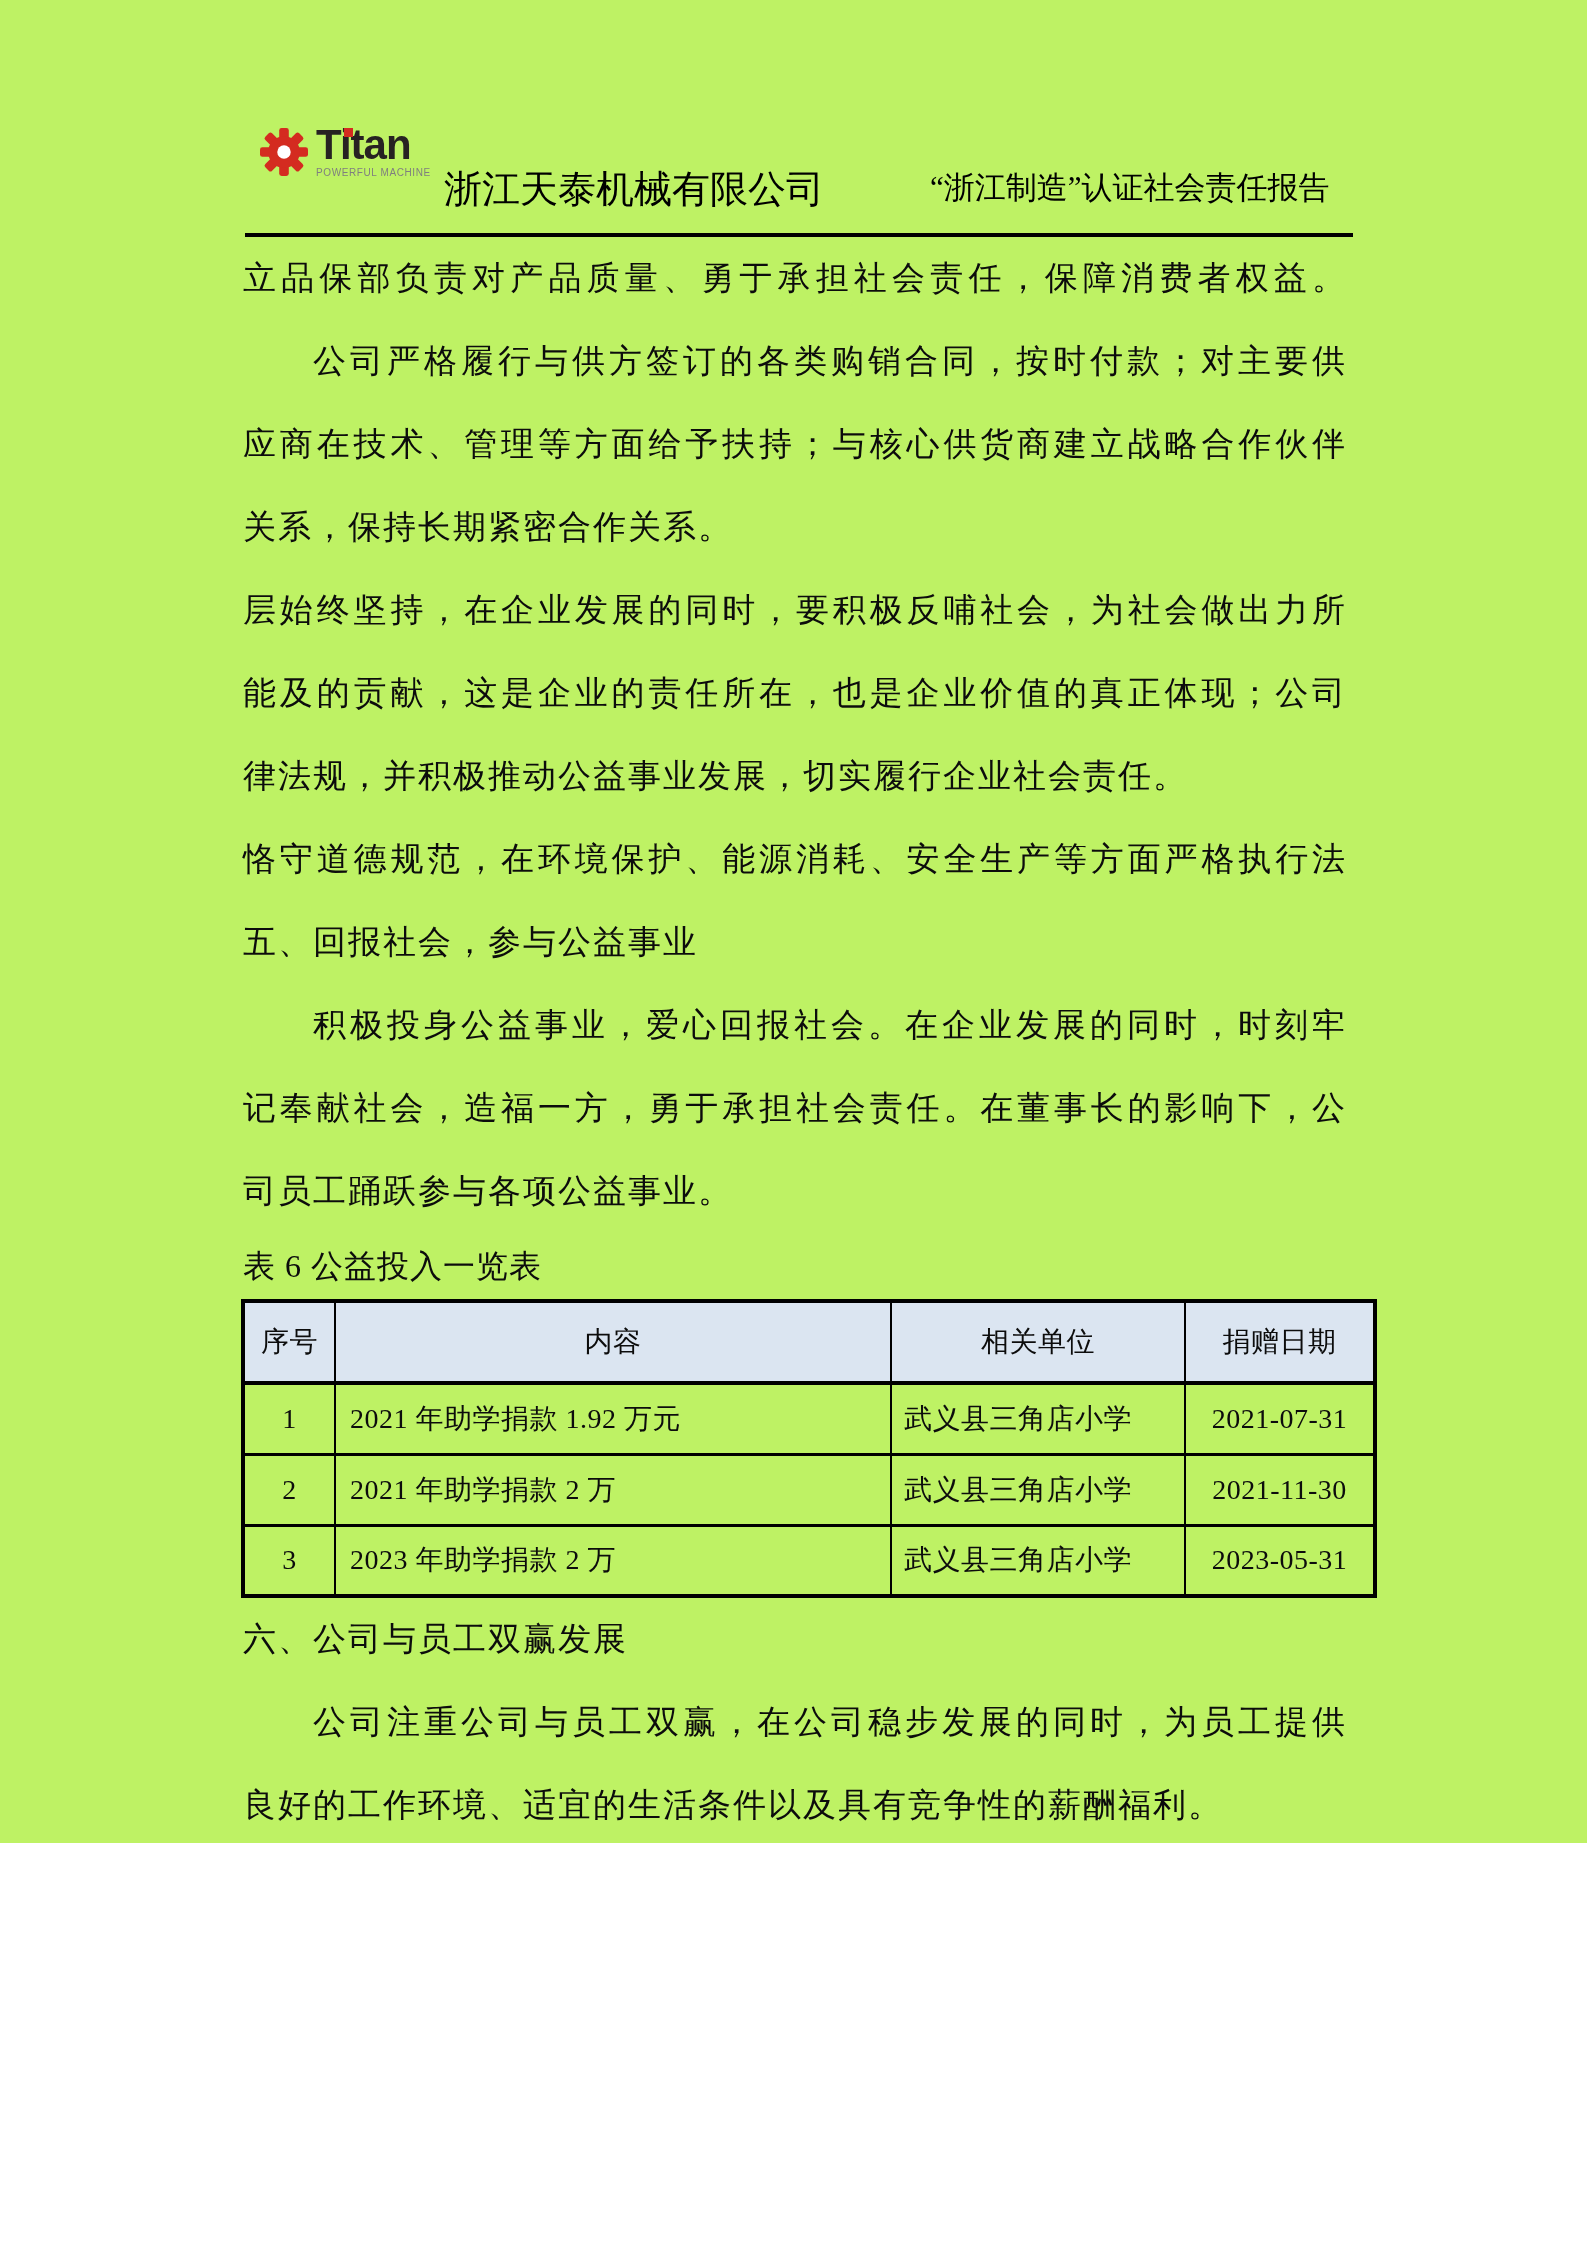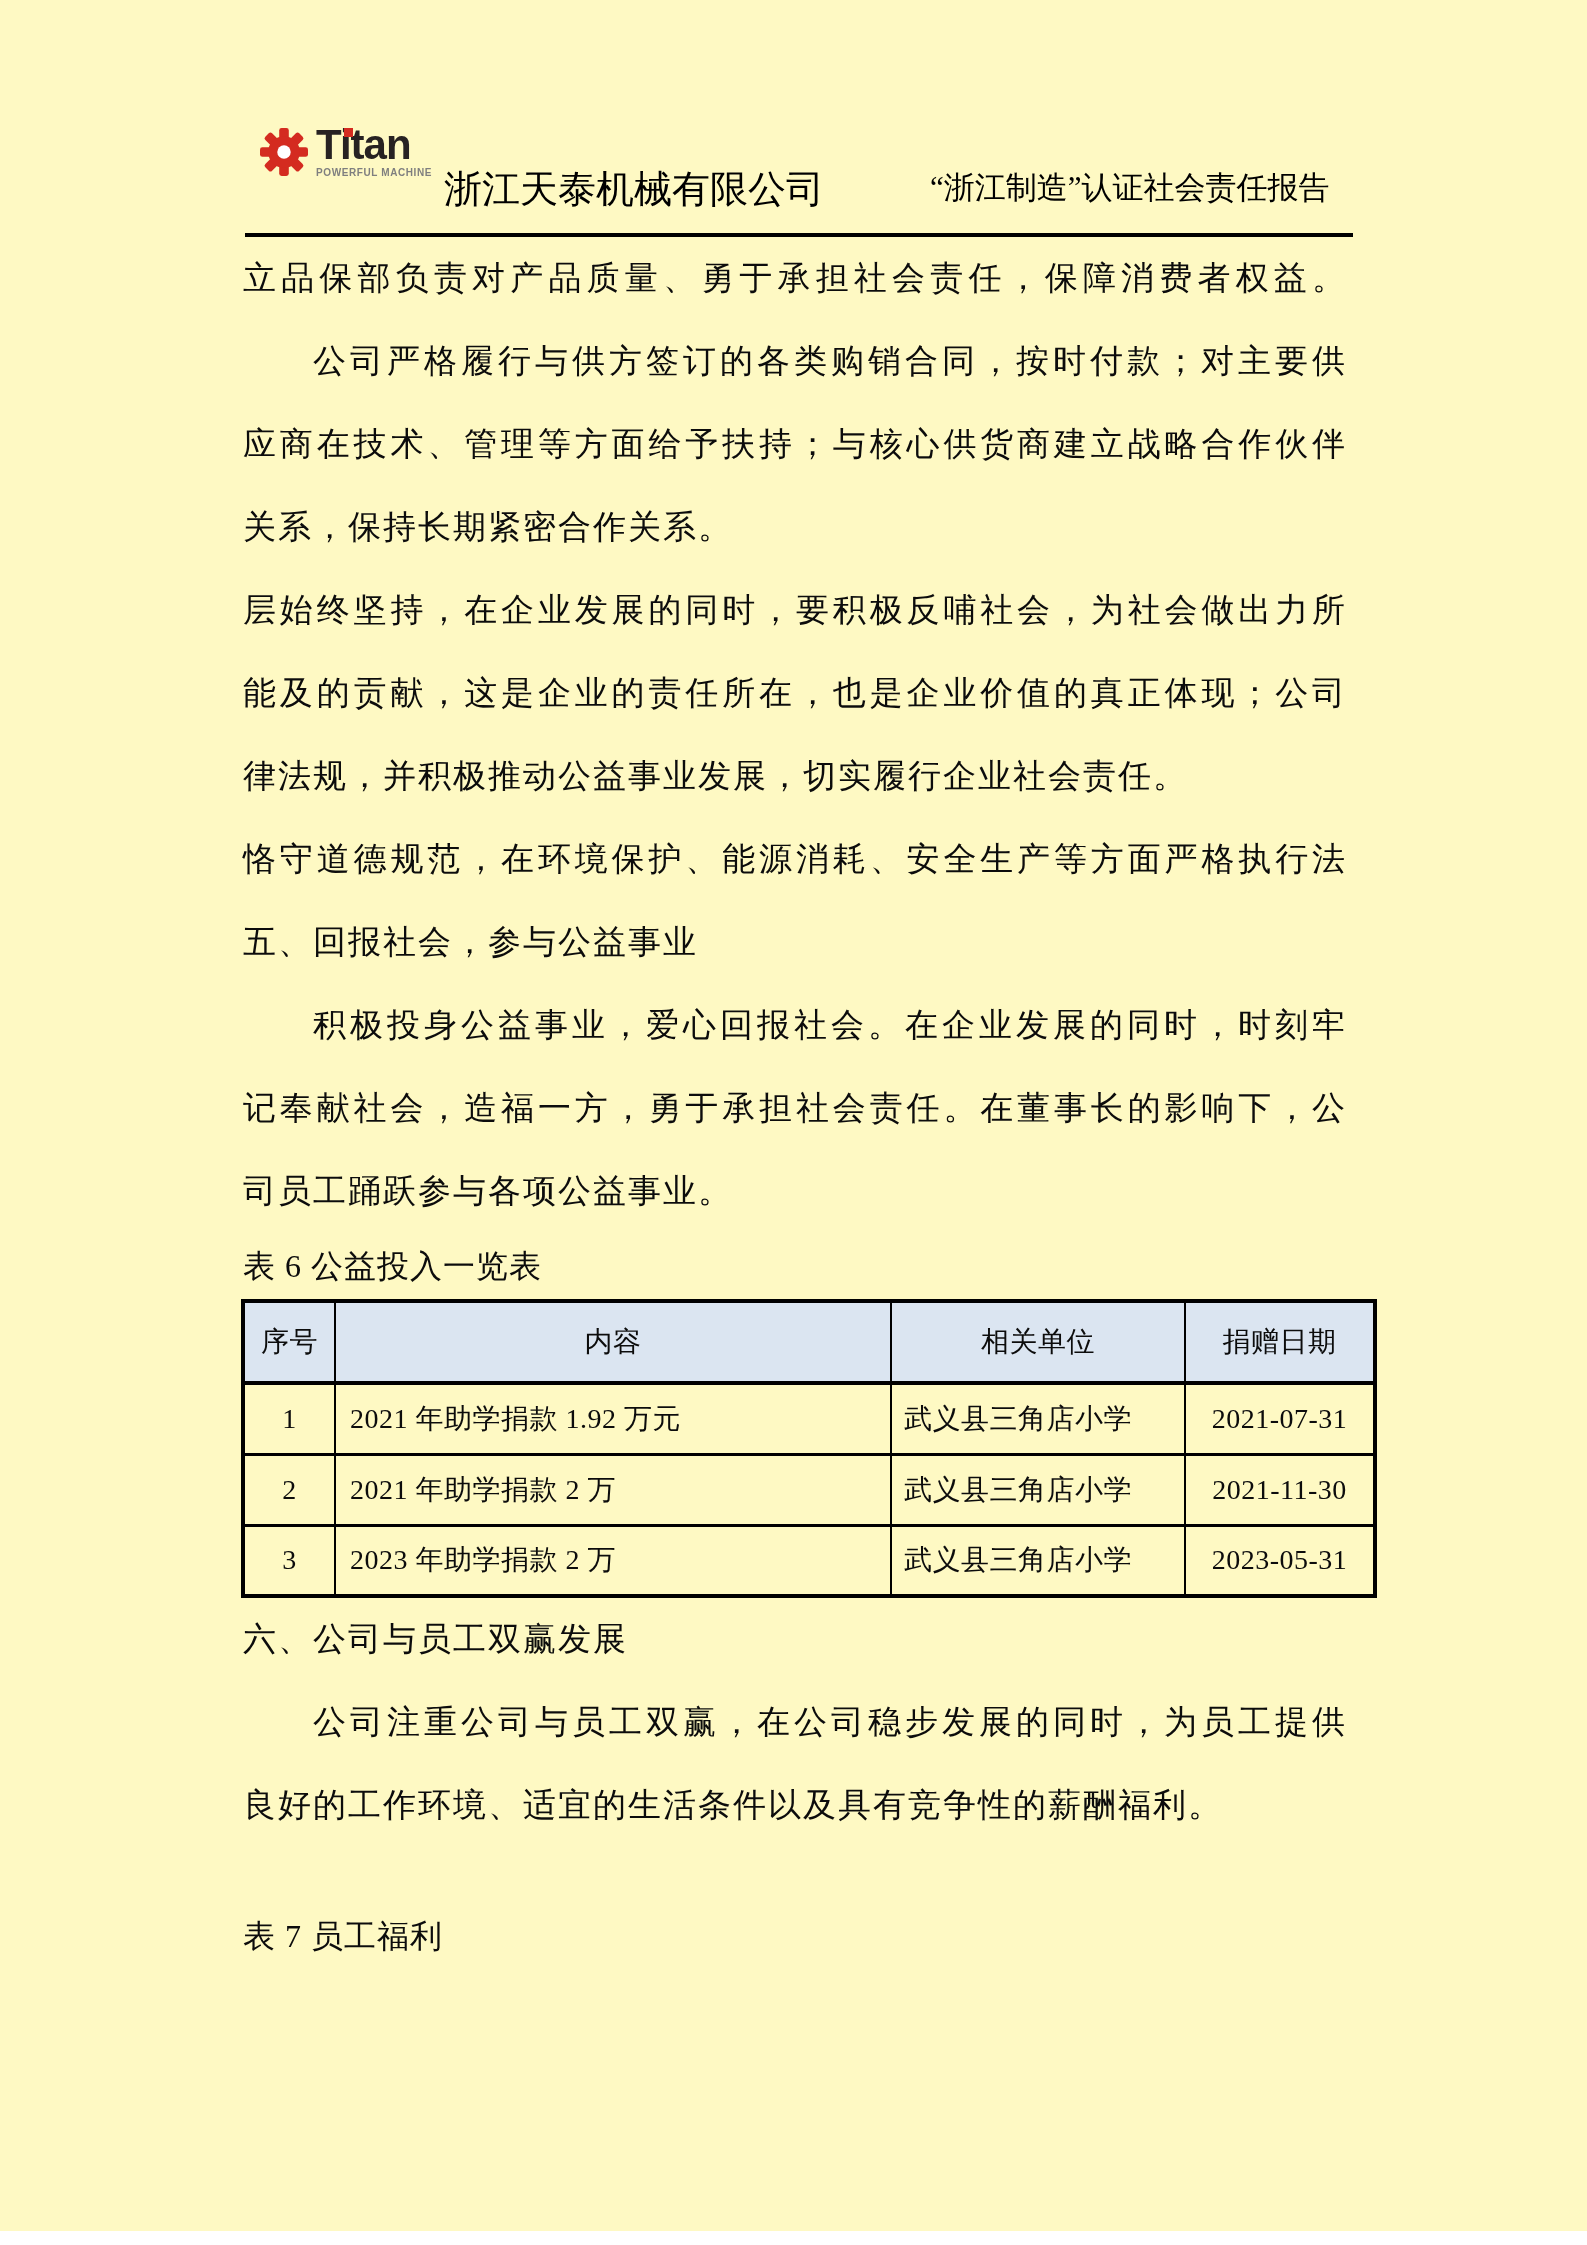--- a/index.html
+++ b/index.html
@@ -1,30 +1,30 @@
 <!DOCTYPE html>
 <html style="--logo-red: #d42b20; --table-header-bg: #dbe5f1;"><head>
 <meta charset="utf-8">
 <style>
   html,body{margin:0;padding:0;background:#fff;}
   .page{
-    position:relative;width:1587px;height:2231px;background:#fef9c3;overflow:hidden;
+    position:relative;width:1587px;height:1843px;background:#bef264;overflow:hidden;
     font-family:"Liberation Serif","DejaVu Serif",serif;color:#0c0c0c;
   }
   
   .header{position:relative;height:237px;}
   .gear{position:absolute;left:260px;top:128px;width:48px;height:48px;color:var(--logo-red,#d42b20);}
   .brand-wrap{position:absolute;left:316px;top:124px;width:200px;}
   .brand{
     font-family:"Liberation Sans","DejaVu Sans",sans-serif;font-weight:bold;
     font-size:42px;line-height:42px;color:#272222;letter-spacing:-1px;display:inline-block;
   }
   .idot{position:absolute;left:28px;top:4px;width:9px;height:9px;background:var(--logo-red,#d42b20);}
   .tagline{
-    font-family:"Liberation Sans","DejaVu Sans",sans-serif;font-weight:bold;
+    font-family:"Liberation Sans","DejaVu Sans",sans-serif;font-weight:normal;
     font-size:10px;line-height:11px;color:#7f7f7f;letter-spacing:.6px;margin-top:1px;
   }
   .company-name{position:absolute;left:444px;top:168px;font-size:38px;line-height:42px;color:#000;}
   .report-title{position:absolute;left:930px;top:172px;font-size:31px;line-height:32px;color:#000;}
   .rule{position:absolute;left:245px;top:233px;width:1108px;height:4px;background:#000;}
   
   .doc-body{margin-left:243px;width:1104px;}
   .line{font-size:33px;line-height:83px;height:83px;letter-spacing:2px;}
   .stretch{text-align:justify;text-align-last:justify;text-justify:inter-ideograph;}
   .indent{text-indent:70px;}

